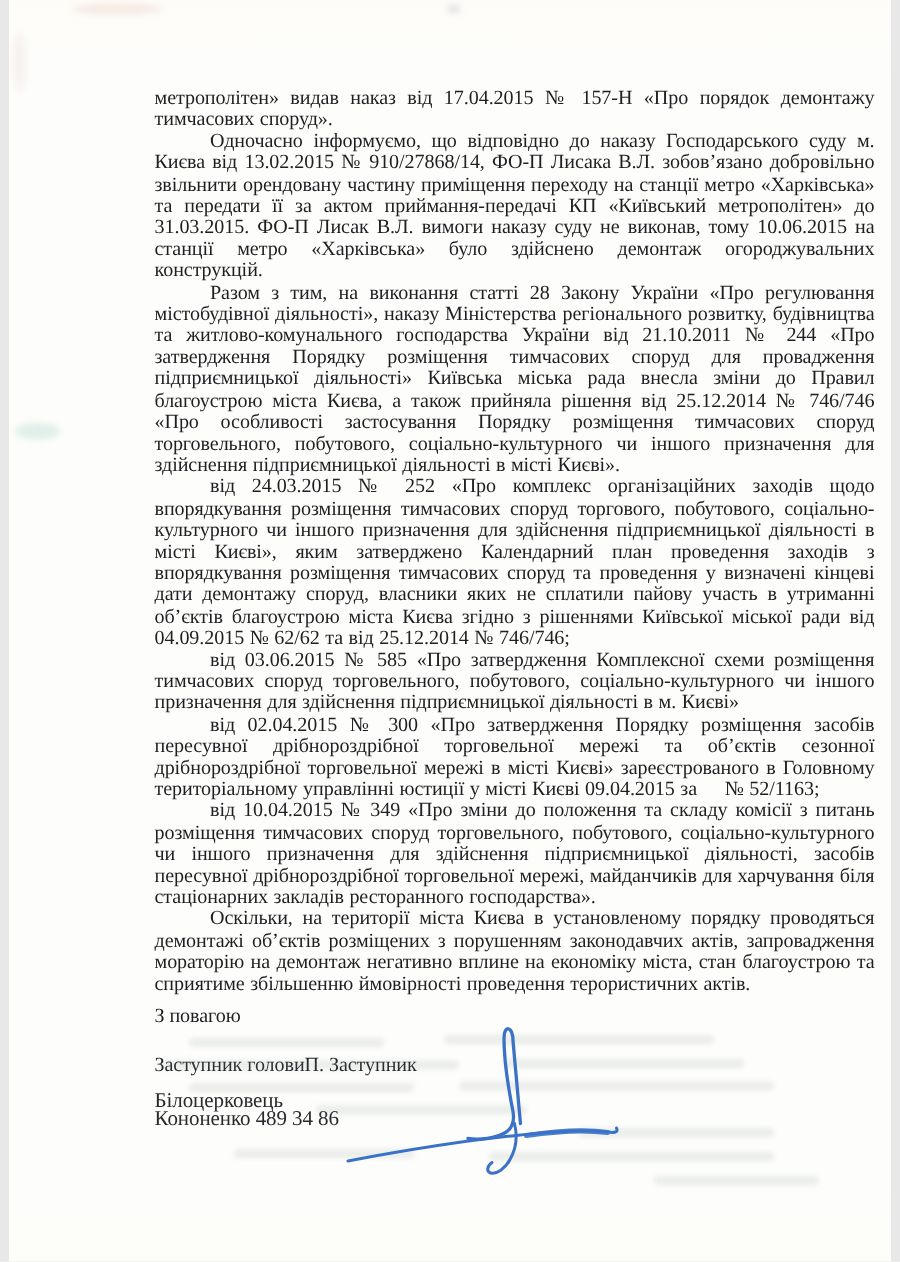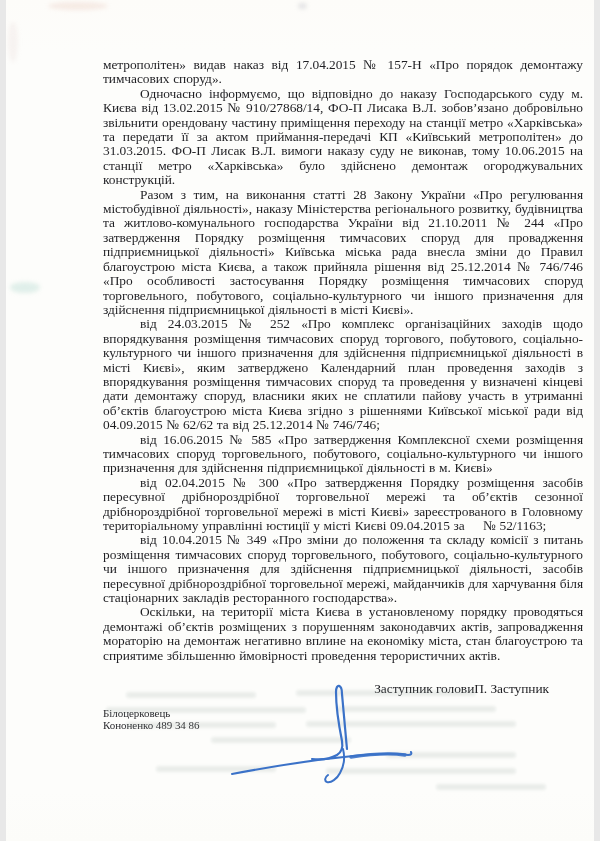--- a/index.html
+++ b/index.html
@@ -28,27 +28,27 @@
     word-spacing:0.4px;
   }
   .para.no-indent{text-indent:0;}
   .closing{
     margin:7px 0 0 0;
     text-align:left;
   }
   .signer-row{
     margin-top:19px;
     display:flex;
-    justify-content:flex-end;
+    justify-content:flex-start;
     align-items:baseline;
   }
   .signer-name{padding-right:34px;}
   .footer{
     margin-top:11px;
-    font-size:11px;
+    font-size:14px;
     line-height:12px;
     color:#2a2a2e;
   }
   .signature-svg{
     position:absolute;left:0;top:0;
     width:600px;height:841px;
     pointer-events:none;
   }
   
   .ghost{
@@ -73,25 +73,26 @@
   <div class="noise" style="left:42px;top:2px;width:60px;height:8px;background:rgba(232,196,182,0.30);"></div>
   <div class="noise" style="left:4px;top:282px;width:30px;height:11px;background:rgba(150,205,192,0.28);"></div>
   <div class="noise" style="left:292px;top:3px;width:9px;height:6px;background:rgba(150,155,170,0.25);"></div>
   <div class="noise" style="left:2px;top:22px;width:10px;height:40px;background:rgba(225,205,205,0.20);"></div>
 
   <div class="content">
     <p class="para no-indent">метрополітен» видав наказ від 17.04.2015 № 157-Н «Про порядок демонтажу тимчасових споруд».</p>
     <p class="para">Одночасно інформуємо, що відповідно до наказу Господарського суду  м. Києва від 13.02.2015 № 910/27868/14, ФО-П Лисака В.Л. зобов’язано добровільно звільнити орендовану частину приміщення переходу на станції метро «Харківська» та передати її за актом приймання-передачі КП «Київський метрополітен» до 31.03.2015. ФО-П Лисак В.Л. вимоги наказу суду не виконав, тому 10.06.2015 на станції метро «Харківська» було здійснено демонтаж огороджувальних конструкцій.</p>
     <p class="para">Разом з тим, на виконання статті 28 Закону України «Про регулювання містобудівної діяльності», наказу Міністерства регіонального розвитку, будівництва та житлово-комунального господарства України від 21.10.2011 № 244 «Про затвердження Порядку розміщення тимчасових споруд для провадження підприємницької діяльності» Київська міська рада внесла зміни до Правил благоустрою міста Києва, а також прийняла рішення від 25.12.2014 № 746/746 «Про особливості застосування Порядку розміщення тимчасових споруд торговельного, побутового, соціально-культурного чи іншого призначення для здійснення підприємницької діяльності в місті Києві».</p>
     <p class="para">від 24.03.2015 № 252 «Про комплекс організаційних заходів щодо впорядкування розміщення тимчасових споруд торгового, побутового, соціально-культурного чи іншого призначення для здійснення підприємницької діяльності в місті Києві», яким затверджено Календарний план проведення заходів з впорядкування розміщення тимчасових споруд та проведення у визначені кінцеві дати демонтажу споруд, власники яких не сплатили пайову участь в утриманні об’єктів благоустрою міста Києва згідно з рішеннями Київської міської ради від 04.09.2015 № 62/62 та від 25.12.2014 № 746/746;</p>
-    <p class="para">від 16.06.2015 № 585 «Про затвердження Комплексної схеми розміщення тимчасових споруд торговельного, побутового, соціально-культурного чи іншого призначення для здійснення підприємницької діяльності в м. Києві»</p>
+    <p class="para">від 03.06.2015 № 585 «Про затвердження Комплексної схеми розміщення тимчасових споруд торговельного, побутового, соціально-культурного чи іншого призначення для здійснення підприємницької діяльності в м. Києві»</p>
     <p class="para">від 02.04.2015 № 300 «Про затвердження Порядку розміщення засобів пересувної дрібнороздрібної торговельної мережі та об’єктів сезонної дрібнороздрібної торговельної мережі в місті Києві» зареєстрованого в Головному територіальному управлінні юстиції у місті Києві 09.04.2015 за &nbsp;&nbsp;&nbsp;&nbsp;№ 52/1163;</p>
     <p class="para">від 10.04.2015 № 349 «Про зміни до положення та складу комісії з питань розміщення тимчасових споруд торговельного, побутового, соціально-культурного чи іншого призначення для здійснення підприємницької діяльності, засобів пересувної дрібнороздрібної торговельної мережі, майданчиків для харчування біля стаціонарних закладів ресторанного господарства».</p>
     <p class="para">Оскільки, на території міста Києва в установленому порядку проводяться демонтажі об’єктів розміщених з порушенням законодавчих актів, запровадження мораторію на демонтаж негативно вплине на економіку міста, стан благоустрою та сприятиме збільшенню ймовірності проведення терористичних актів.</p>
 
+    <p class="closing">З повагою</p>
 
     <div class="signer-row">
       <span>Заступник голови</span>
       <span class="signer-name">П. Заступник</span>
     </div>
 
     <div class="footer">
       <div>Білоцерковець</div>
       <div>Кононенко 489 34 86</div>
     </div>

